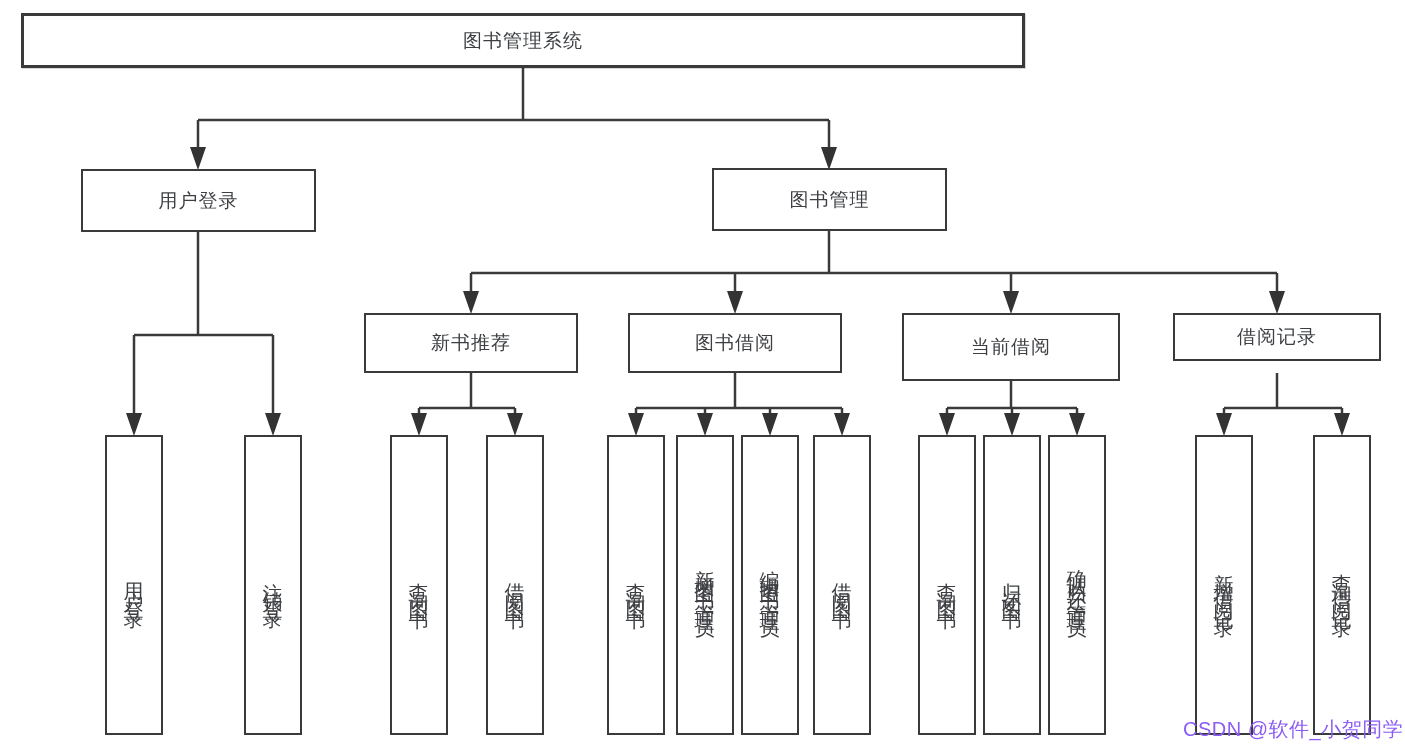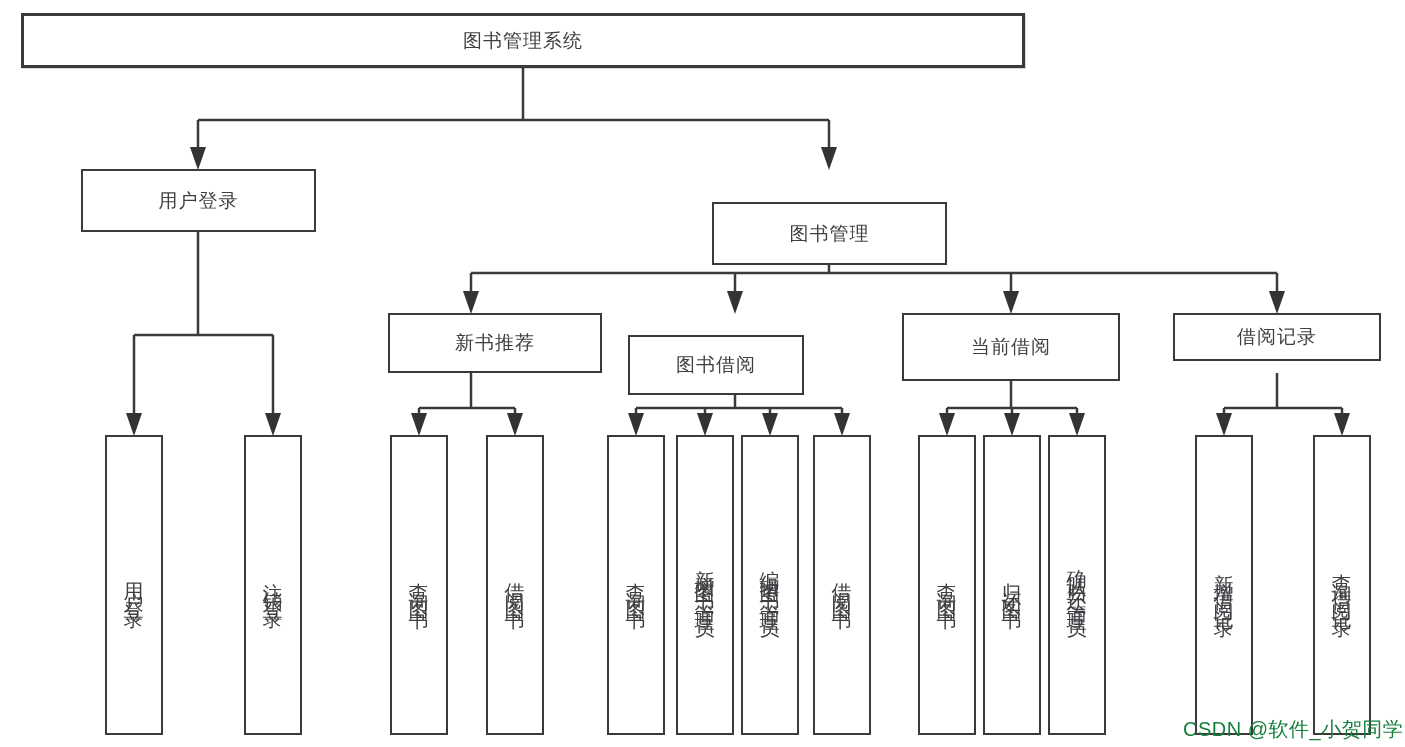--- a/index.html
+++ b/index.html
@@ -52,21 +52,21 @@
   }
   .node.vbox.tight .lbl {
     letter-spacing: 7px;
   }
   #watermark {
     position: absolute;
     left: 1183px;
     top: 716px;
     z-index: 3;
     font-size: 20px;
-    color: #15803d;
+    color: #8b5cf6;
     white-space: nowrap;
     letter-spacing: 0.5px;
   }
 </style>
 </head>
 <body>
 
 <div id="stage">
 
   <svg id="wires" width="1405" height="747" viewBox="0 0 1405 747">
@@ -142,28 +142,28 @@
     </g>
   </svg>
 
   <div class="node root hbox" style="left:21px; top:13px; width:1004px; height:55px;">
     <span class="lbl">图书管理系统</span>
   </div>
 
   <div class="node hbox" style="left:81px; top:169px; width:235px; height:63px;">
     <span class="lbl">用户登录</span>
   </div>
-  <div class="node hbox" style="left:712px; top:168px; width:235px; height:63px;margin-top:34px;">
+  <div class="node hbox" style="left:712px; top:168px; width:235px; height:63px;">
     <span class="lbl">图书管理</span>
   </div>
 
-  <div class="node hbox" style="left:364px; top:313px; width:214px; height:60px;margin-left:24px;">
+  <div class="node hbox" style="left:364px; top:313px; width:214px; height:60px;">
     <span class="lbl">新书推荐</span>
   </div>
-  <div class="node hbox" style="left:628px; top:313px; width:176px; height:60px;margin-top:22px;">
+  <div class="node hbox" style="left:628px; top:313px; width:214px; height:60px;">
     <span class="lbl">图书借阅</span>
   </div>
   <div class="node hbox" style="left:902px; top:313px; width:218px; height:68px;">
     <span class="lbl">当前借阅</span>
   </div>
   <div class="node hbox" style="left:1173px; top:313px; width:208px; height:48px;">
     <span class="lbl">借阅记录</span>
   </div>
 
   <div class="node vbox" style="left:105px; top:435px; width:58px; height:300px;">

